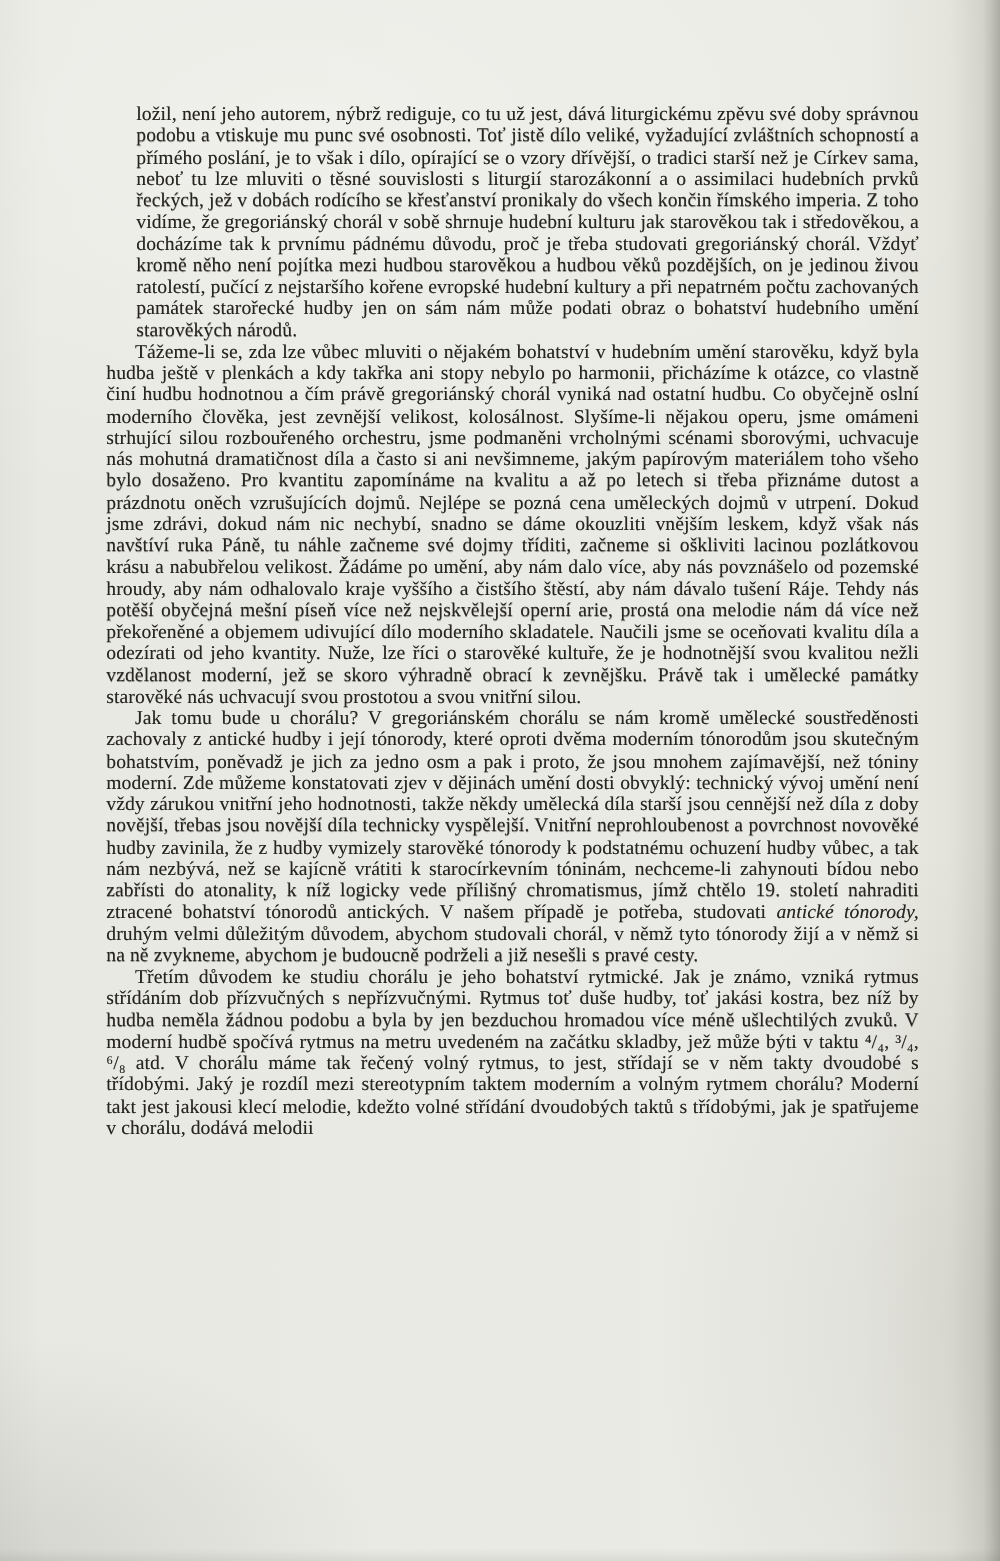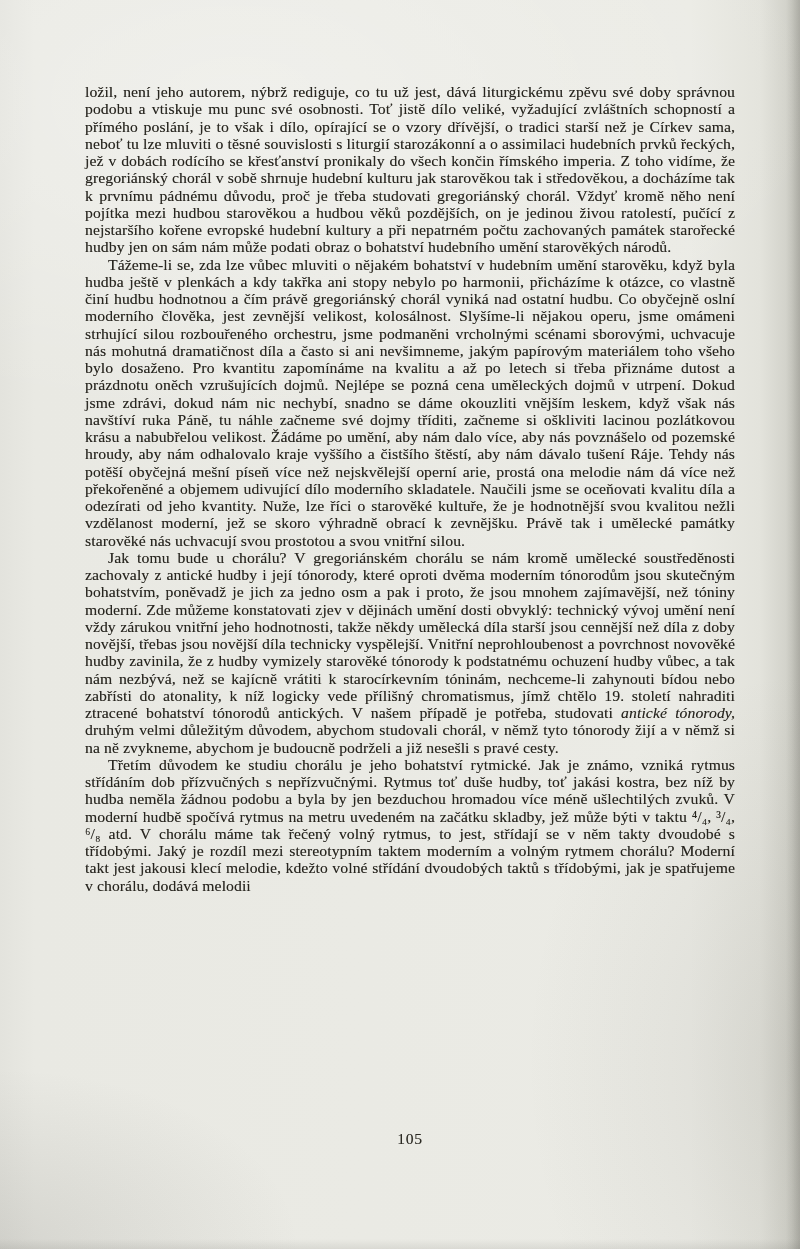--- a/index.html
+++ b/index.html
@@ -39,21 +39,21 @@
     margin: 0;
     text-align: justify;
     text-indent: 23px;
     font-family: "Liberation Serif", "DejaVu Serif", serif;
     font-size: 15.6px;
     line-height: 17.25px;
     letter-spacing: 0.12px;
     color: #27251f;
     text-shadow: 0.2px 0.2px 0.4px rgba(45,42,36,0.45);
   }
-  .para.no-indent { text-indent: 0; }
+  .para.no-indent { text-indent: 0; margin-left: 24px; }
   .italic { font-style: italic; margin-top: 40px; }
   .page-number {
     position: absolute;
     left: 85px; top: 1130px;
     width: 650px;
     text-align: center;
     font-family: "Liberation Serif", "DejaVu Serif", serif;
     font-size: 15.5px;
     letter-spacing: 0.8px;
     color: #2b2923;
@@ -64,17 +64,16 @@
 <body>
 
 <div class="scan-page">
   <div class="text-block">
     <p class="para no-indent">ložil, není jeho autorem, nýbrž rediguje, co tu už jest, dává liturgickému zpěvu své doby správnou podobu a vtiskuje mu punc své osobnosti. Toť jistě dílo veliké, vyžadující zvláštních schopností a přímého poslání, je to však i dílo, opírající se o vzory dřívější, o tradici starší než je Církev sama, neboť tu lze mluviti o těsné souvislosti s liturgií starozákonní a o assimilaci hudebních prvků řeckých, jež v dobách rodícího se křesťanství pronikaly do všech končin římského imperia. Z toho vidíme, že gregoriánský chorál v sobě shrnuje hudební kulturu jak starověkou tak i středověkou, a docházíme tak k prvnímu pádnému důvodu, proč je třeba studovati gregoriánský chorál. Vždyť kromě něho není pojítka mezi hudbou starověkou a hudbou věků pozdějších, on je jedinou živou ratolestí, pučící z nejstaršího kořene evropské hudební kultury a při nepatrném počtu zachovaných památek starořecké hudby jen on sám nám může podati obraz o bohatství hudebního umění starověkých národů.</p>
     <p class="para">Tážeme-li se, zda lze vůbec mluviti o nějakém bohatství v hudebním umění starověku, když byla hudba ještě v plenkách a kdy takřka ani stopy nebylo po harmonii, přicházíme k otázce, co vlastně činí hudbu hodnotnou a čím právě gregoriánský chorál vyniká nad ostatní hudbu. Co obyčejně oslní moderního člověka, jest zevnější velikost, kolosálnost. Slyšíme-li nějakou operu, jsme omámeni strhující silou rozbouřeného orchestru, jsme podmaněni vrcholnými scénami sborovými, uchvacuje nás mohutná dramatičnost díla a často si ani nevšimneme, jakým papírovým materiálem toho všeho bylo dosaženo. Pro kvantitu zapomínáme na kvalitu a až po letech si třeba přiznáme dutost a prázdnotu oněch vzrušujících dojmů. Nejlépe se pozná cena uměleckých dojmů v utrpení. Dokud jsme zdrávi, dokud nám nic nechybí, snadno se dáme okouzliti vnějším leskem, když však nás navštíví ruka Páně, tu náhle začneme své dojmy tříditi, začneme si oškliviti lacinou pozlátkovou krásu a nabubřelou velikost. Žádáme po umění, aby nám dalo více, aby nás povznášelo od pozemské hroudy, aby nám odhalovalo kraje vyššího a čistšího štěstí, aby nám dávalo tušení Ráje. Tehdy nás potěší obyčejná mešní píseň více než nejskvělejší operní arie, prostá ona melodie nám dá více než překořeněné a objemem udivující dílo moderního skladatele. Naučili jsme se oceňovati kvalitu díla a odezírati od jeho kvantity. Nuže, lze říci o starověké kultuře, že je hodnotnější svou kvalitou nežli vzdělanost moderní, jež se skoro výhradně obrací k zevnějšku. Právě tak i umělecké památky starověké nás uchvacují svou prostotou a svou vnitřní silou.</p>
     <p class="para"><span>Jak tomu bude u chorálu? V gregoriánském chorálu se nám kromě umělecké soustředěnosti zachovaly z antické hudby i její tónorody, které oproti dvěma moderním tónorodům jsou skutečným bohatstvím, poněvadž je jich za jedno osm a pak i proto, že jsou mnohem zajímavější, než tóniny moderní. Zde můžeme konstatovati zjev v dějinách umění dosti obvyklý: technický vývoj umění není vždy zárukou vnitřní jeho hodnotnosti, takže někdy umělecká díla starší jsou cennější než díla z doby novější, třebas jsou novější díla technicky vyspělejší. Vnitřní neprohloubenost a povrchnost novověké hudby zavinila, že z hudby vymizely starověké tónorody k podstatnému ochuzení hudby vůbec, a tak nám nezbývá, než se kajícně vrátiti k starocírkevním tóninám, nechceme-li zahynouti bídou nebo zabřísti do atonality, k níž logicky vede přílišný chromatismus, jímž chtělo 19. století nahraditi ztracené bohatství tónorodů antických. V našem případě je potřeba, studovati </span><span class="italic">antické tónorody,</span><span> druhým velmi důležitým důvodem, abychom studovali chorál, v němž tyto tónorody žijí a v němž si na ně zvykneme, abychom je budoucně podrželi a již nesešli s pravé cesty.</span></p>
     <p class="para">Třetím důvodem ke studiu chorálu je jeho bohatství rytmické. Jak je známo, vzniká rytmus střídáním dob přízvučných s nepřízvučnými. Rytmus toť duše hudby, toť jakási kostra, bez níž by hudba neměla žádnou podobu a byla by jen bezduchou hromadou více méně ušlechtilých zvuků. V moderní hudbě spočívá rytmus na metru uvedeném na začátku skladby, jež může býti v taktu ⁴/₄, ³/₄, ⁶/₈ atd. V chorálu máme tak řečený volný rytmus, to jest, střídají se v něm takty dvoudobé s třídobými. Jaký je rozdíl mezi stereotypním taktem moderním a volným rytmem chorálu? Moderní takt jest jakousi klecí melodie, kdežto volné střídání dvoudobých taktů s třídobými, jak je spatřujeme v chorálu, dodává melodii</p>
   </div>
 
-  <div class="page-number">105</div>
 
   <div class="edge-shadow-right"></div>
   <div class="edge-shadow-bottom"></div>
 </div>
 
 </body></html>

